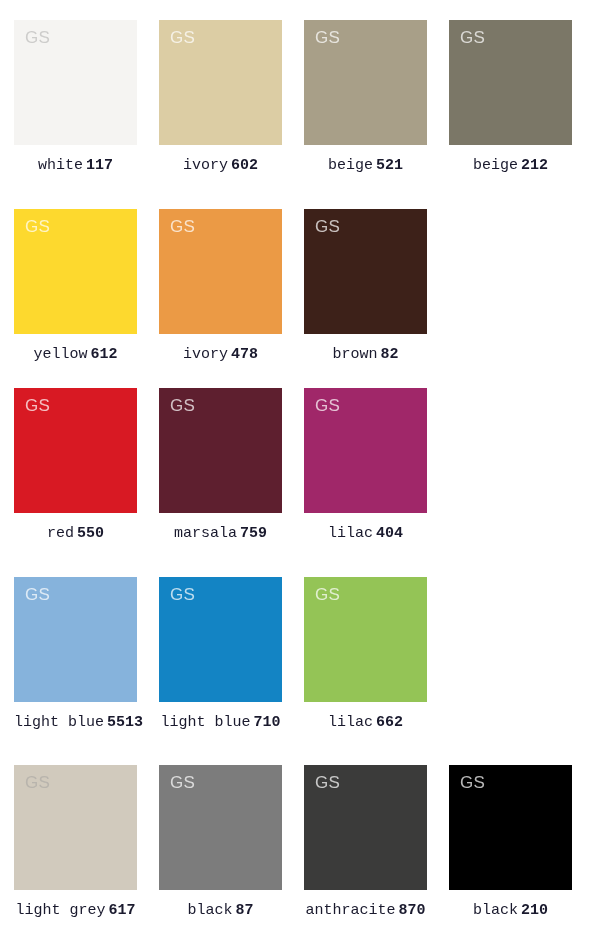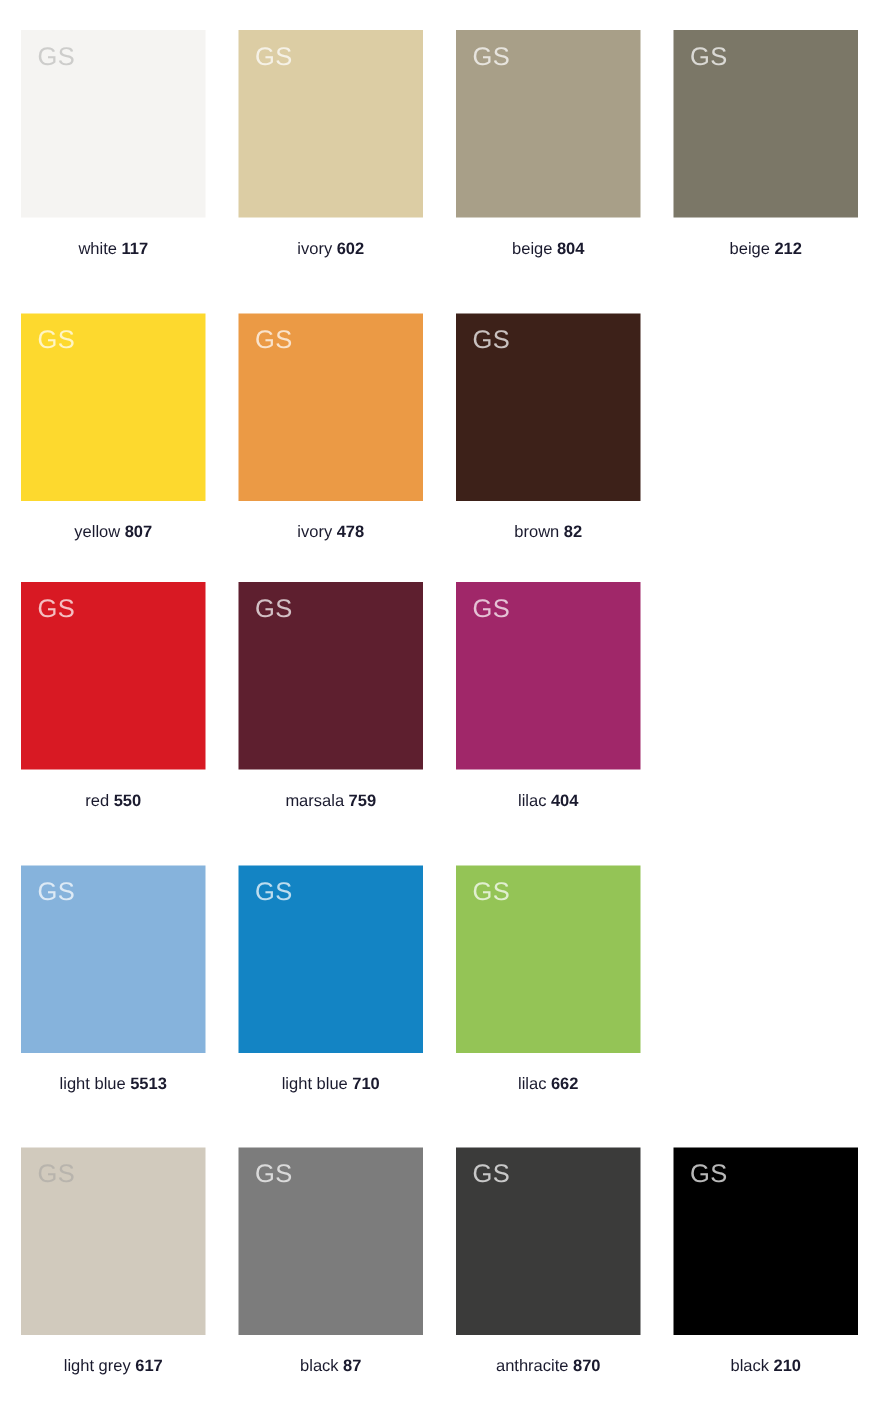--- a/index.html
+++ b/index.html
@@ -67,22 +67,22 @@
     pointer-events: none;
   }
   
   .swatch-chip.light-chip .swatch-watermark {
     color: rgba(150, 150, 150, 0.42);
   }
 
   .swatch-label {
     margin-top: 14px;
     text-align: center;
-    font-family: Liberation Sans, sans-serif;
-    font-size: 11px;
+    font-family: Liberation Mono, monospace;
+    font-size: 15px;
     line-height: 14px;
     color: #1a1a2e;
     white-space: nowrap;
   }
   .swatch-label .sw-name {
     font-weight: 400;
   }
   .swatch-label .sw-code {
     font-weight: 700;
     margin-left: 3px;
@@ -102,35 +102,35 @@
       <div class="swatch-cell">
         <div class="swatch-chip" title="#dccda4" style="background-color: rgb(220, 205, 164); width: 123px; height: 125px;">
           <span class="swatch-watermark">GS</span>
         </div>
         <div class="swatch-label"><span class="sw-name">ivory</span><span class="sw-code">602</span></div>
       </div>
       <div class="swatch-cell">
         <div class="swatch-chip" title="#a89f88" style="background-color: rgb(168, 159, 136); width: 123px; height: 125px;">
           <span class="swatch-watermark">GS</span>
         </div>
-        <div class="swatch-label"><span class="sw-name">beige</span><span class="sw-code">804</span></div>
+        <div class="swatch-label"><span class="sw-name">beige</span><span class="sw-code">521</span></div>
       </div>
       <div class="swatch-cell">
         <div class="swatch-chip" title="#7b7767" style="background-color: rgb(123, 119, 103); width: 123px; height: 125px;">
           <span class="swatch-watermark">GS</span>
         </div>
         <div class="swatch-label"><span class="sw-name">beige</span><span class="sw-code">212</span></div>
       </div>
     </div>
     <div class="swatch-row" style="top: 209px;">
       <div class="swatch-cell">
         <div class="swatch-chip" title="#fdd92e" style="background-color: rgb(253, 217, 46); width: 123px; height: 125px;">
           <span class="swatch-watermark">GS</span>
         </div>
-        <div class="swatch-label"><span class="sw-name">yellow</span><span class="sw-code">807</span></div>
+        <div class="swatch-label"><span class="sw-name">yellow</span><span class="sw-code">612</span></div>
       </div>
       <div class="swatch-cell">
         <div class="swatch-chip" title="#eb9a45" style="background-color: rgb(235, 154, 69); width: 123px; height: 125px;">
           <span class="swatch-watermark">GS</span>
         </div>
         <div class="swatch-label"><span class="sw-name">ivory</span><span class="sw-code">478</span></div>
       </div>
       <div class="swatch-cell">
         <div class="swatch-chip" title="#3d2119" style="background-color: rgb(61, 33, 25); width: 123px; height: 125px;">
           <span class="swatch-watermark">GS</span>

